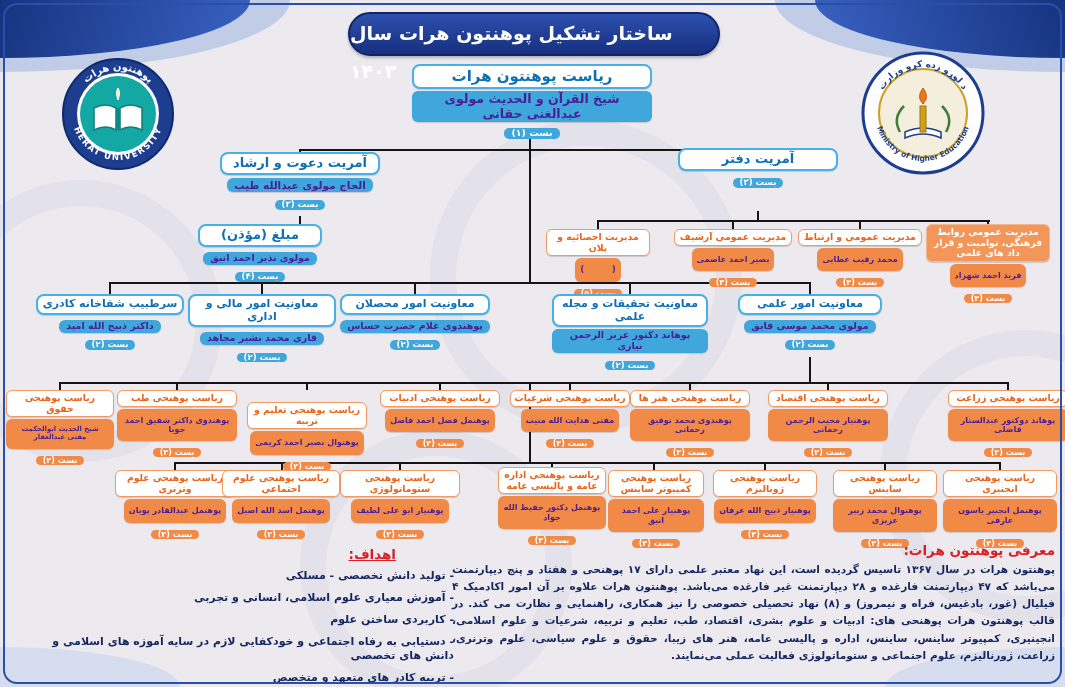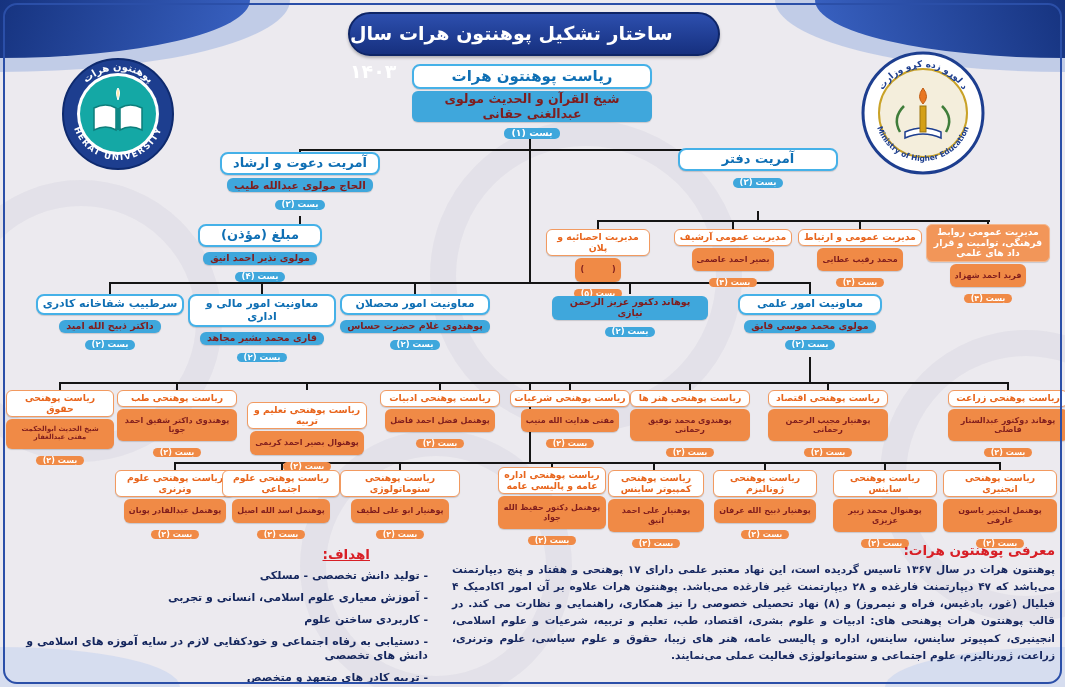--- a/index.html
+++ b/index.html
@@ -26,39 +26,39 @@
   .ln{position:absolute;background:#151515;z-index:2;}
   
   .banner{position:absolute;left:348px;top:12px;width:368px;height:40px;z-index:5;
           background:linear-gradient(#2d4fae,#16307f);border:2px solid #0e2566;border-radius:24px;
           color:#fff;font-weight:bold;font-size:19px;line-height:38px;text-align:left;
           box-shadow:0 2px 3px rgba(0,0,0,.25);}
   
   .obox{position:absolute;text-align:center;z-index:4;line-height:1.15;}
   .t{background:#fff;border:2px solid;border-radius:8px;padding:2px 3px;font-weight:bold;
      box-shadow:0 1px 1px rgba(0,0,0,.15);}
-  .n{display:inline-block;border-radius:6px;padding:1px 7px;color:#7f1d1d;font-weight:bold;margin-top:2px;
+  .n{display:inline-block;border-radius:6px;padding:1px 7px;color:#4c1d95;font-weight:bold;margin-top:2px;
      box-shadow:0 1px 1px rgba(0,0,0,.15);}
   .p{display:inline-block;border-radius:5px;padding:0 7px;color:#fff;font-weight:bold;margin-top:2px;
      font-size:8.5px;}
   .blue  .t{border-color:#45b1e8;color:#0f6fb4;}
   .blue  .n,.blue .p{background:#3fa7dc;}
   .orange .t{border-color:#f29a60;color:#e8651c;}
   .orange .n,.orange .p{background:#f08a46;}
   .osolid .t{background:#f29659;color:#fff;border-color:#f5b88e;}
   
   .sz1 .t{font-size:15px;} .sz1 .n{font-size:12.5px;} .sz1 .p{font-size:9.5px;}
   .sz2 .t{font-size:13px;} .sz2 .n{font-size:10.5px;}
   .sz3 .t{font-size:11px;} .sz3 .n{font-size:9.5px;}
   .sz4 .t{font-size:9.3px;border-width:1.6px;border-radius:6px;} .sz4 .n{font-size:8px;padding:7px 5px;}
   .sz4 .p{font-size:8px;}
   .tiny .n{font-size:6.8px;}
   .c3title{font-size:8.2px;}
   
-  .goals{position:absolute;left:8px;top:546px;width:420px;z-index:4;color:#14265d;}
+  .goals{position:absolute;left:34px;top:546px;width:420px;z-index:4;color:#14265d;}
   .goals .hd{color:#d81f26;font-weight:bold;font-size:13.5px;text-align:right;margin-left:0;
              margin-right:58px;text-decoration:underline;}
   .goals .it{font-weight:bold;font-size:11px;text-align:right;margin-top:7px;line-height:1.35;}
   .intro{position:absolute;left:452px;top:542px;width:603px;z-index:4;color:#16275f;}
   .intro .hd{color:#d81f26;font-weight:bold;font-size:13.5px;text-align:right;}
   .intro .tx{font-weight:bold;font-size:10.6px;line-height:1.62;text-align:justify;margin-top:3px;}
   .logo{position:absolute;z-index:6;}
 </style>
 </head>
 <body>
@@ -213,20 +213,21 @@
     <div class="t">معاونیت امور مالی و اداری</div>
     <div><span class="n">قاری محمد بشیر مجاهد</span></div>
     <div><span class="p">بست (۲)</span></div>
   </div>
   <div class="obox blue sz3" style="left:340px;top:294px;width:150px;">
     <div class="t">معاونیت امور محصلان</div>
     <div><span class="n">پوهندوی غلام حضرت حساس</span></div>
     <div><span class="p">بست (۲)</span></div>
   </div>
   <div class="obox blue sz3" style="left:552px;top:294px;width:156px;">
+    <div class="t">معاونیت تحقیقات و مجله علمی</div>
     <div><span class="n">پوهاند دکتور عزیز الرحمن نیازی</span></div>
     <div><span class="p">بست (۲)</span></div>
   </div>
   <div class="obox blue sz3" style="left:738px;top:294px;width:144px;">
     <div class="t">معاونیت امور علمی</div>
     <div><span class="n">مولوی محمد موسی فایق</span></div>
     <div><span class="p">بست (۲)</span></div>
   </div>
 
   <div class="obox orange sz4 tiny" style="left:6px;top:390px;width:108px;">

